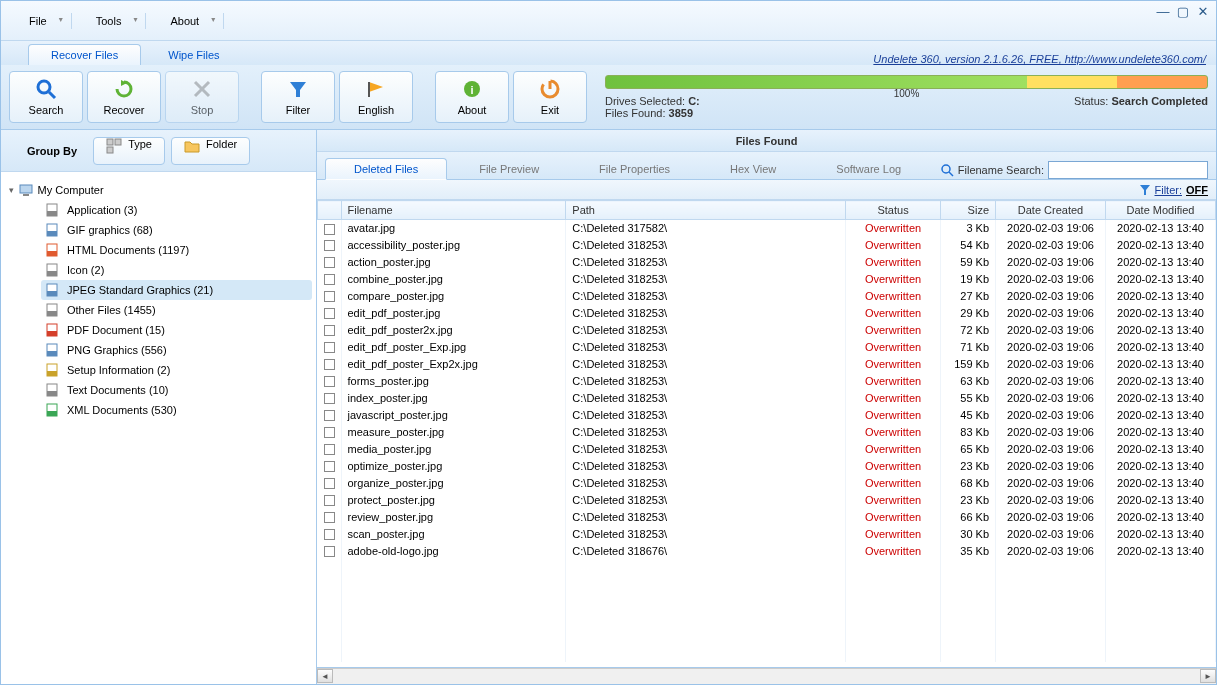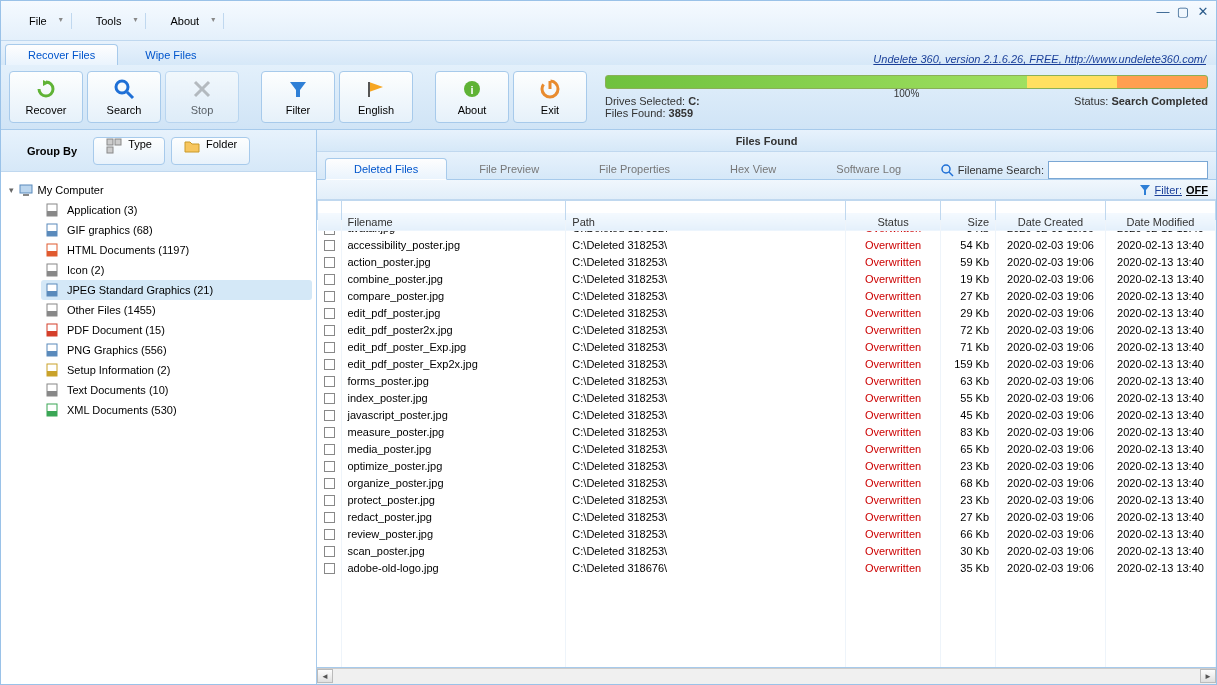--- a/index.html
+++ b/index.html
@@ -7,21 +7,21 @@
 
 .window { width: 100%; height: 100%; display: flex; flex-direction: column; border: 1px solid #9ac2e8; }
 
 .menubar { height: 40px; background: linear-gradient(#f5faff, #e4f0fb); display: flex; align-items: center; padding: 0 8px; border-bottom: 1px solid #c0d8ef; position: relative; }
 .menu-item { padding: 2px 20px 2px 20px; cursor: pointer; position: relative; }
 .menu-item::after { content: '▾'; font-size: 8px; color: #888; position: absolute; right: 4px; }
 .menu-divider { width: 1px; height: 16px; background: #c0d8ef; margin: 0 4px; }
 .window-controls { position: absolute; right: 4px; top: 2px; display: flex; gap: 2px; }
 .window-controls span { width: 18px; height: 16px; display: flex; align-items: center; justify-content: center; color: #2a5a8a; cursor: pointer; font-size: 13px; }
 
-.tabbar { height: 24px; background: linear-gradient(#e8f2fc, #d6e8f8); display: flex; align-items: flex-end; padding: 0 4px; position: relative; }
+.tabbar { height: 24px; background: linear-gradient(#e8f2fc, #d6e8f8); display: flex; align-items: flex-end; padding: 0 27px; position: relative; }
 .main-tab { padding: 4px 22px; background: linear-gradient(#fefefe, #eaf4fd); border: 1px solid #a7caeb; border-bottom: none; border-radius: 4px 4px 0 0; color: #0055cc; cursor: pointer; margin-right: 4px; }
 .main-tab.inactive { background: transparent; border-color: transparent; }
 .brand { position: absolute; right: 10px; color: #1a3f99; font-style: italic; text-decoration: underline; cursor: pointer; }
 
 .toolbar-area { background: linear-gradient(#e3f0fb, #d0e4f6); padding: 6px 8px; display: flex; gap: 8px; align-items: center; border-bottom: 1px solid #a7caeb; }
 .tb-group { display: flex; gap: 4px; }
 .tb-btn { width: 74px; height: 52px; background: linear-gradient(#fdfefe, #e6f1fa); border: 1px solid #a7caeb; border-radius: 4px; display: flex; flex-direction: column; align-items: center; justify-content: center; gap: 4px; cursor: pointer; }
 .tb-btn .icon { width: 22px; height: 22px; display: flex; align-items: center; justify-content: center; }
 .tb-btn.disabled { opacity: 0.6; }
 .tb-sep { width: 6px; }
@@ -58,21 +58,21 @@
 .subtab.active { background: linear-gradient(#fefefe,#eaf4fd); border: 1px solid #a7caeb; border-bottom: 1px solid #fefefe; color: #0055cc; margin-bottom: -1px; }
 .search-box { position: absolute; right: 8px; display: flex; align-items: center; gap: 4px; }
 .search-box label { color:#333;}
 .search-box input { width: 160px; height: 18px; border: 1px solid #7aa7d4; padding: 0 4px; }
 .filter-bar { height: 20px; background: linear-gradient(#f0f7fd,#e2eef9); display: flex; justify-content: flex-end; align-items: center; padding: 4px 8px; gap: 4px; border-bottom: 1px solid #c0d8ef;}
 .filter-bar .flabel { color: #1a3f99; text-decoration: underline; cursor: pointer; }
 .filter-bar .fstate { font-weight: bold; text-decoration: underline; cursor: pointer; }
 
 .grid-wrap { flex: 1; overflow: auto; border-bottom: 1px solid #a7caeb; position: relative; }
 .grid { width: 100%; border-collapse: collapse; }
-.grid th { background: linear-gradient(#f5faff,#e4f0fb); border: 1px solid #c0d8ef; padding: 3px 6px; text-align: left; font-weight: normal; color: #333; position: sticky; top: 12px; }
+.grid th { background: linear-gradient(#f5faff,#e4f0fb); border: 1px solid #c0d8ef; padding: 3px 6px; text-align: left; font-weight: normal; color: #333; position: sticky; top: 0; }
 .grid th.right, .grid td.right { text-align: right; }
 .grid th.center, .grid td.center { text-align: center; }
 .grid td { padding: 1px 6px; border-right: 1px solid #eef4fa; white-space: nowrap; height: 17px; }
 .grid tbody tr:nth-child(odd) td { background: #fff; }
 .grid tbody tr:nth-child(even) td { background: #fff; }
 .status-over { color: #cc0000; }
 .chk { width: 11px; height: 11px; border: 1px solid #888; display: inline-block; vertical-align: middle; background:#fff;}
 .hscroll { height: 16px; background: #f0f0f0; border-top: 1px solid #ccc; position: relative; }
 .hscroll .ar { position: absolute; width: 16px; height: 14px; top: 0; background: linear-gradient(#fdfdfd,#e0e0e0); border:1px solid #bbb; display:flex;align-items:center;justify-content:center; font-size:8px; color:#555;}
 .hscroll .ar.l { left: 0; }
@@ -103,34 +103,34 @@
     <div class="main-tab">Recover Files</div>
     <div class="main-tab inactive">Wipe Files</div>
     <a class="brand">Undelete 360, version 2.1.6.26, FREE, http://www.undelete360.com/</a>
   </div>
 
   <div class="toolbar-area">
     <div class="tb-group">
       <div class="tb-btn">
         <span class="icon">
             <svg width="22" height="22">
-              <path d="M11 4 A7 7 0 1 1 4 11" fill="none" stroke="#5fb336" stroke-width="3"></path>
-              <polygon points="8,2 14,5 8,8" fill="#5fb336"></polygon>
-            </svg>
-          </span>
-        <span>Recover</span>
+              <circle cx="9" cy="9" r="6" fill="none" stroke="#1e6fd6" stroke-width="3"></circle>
+              <line x1="14" y1="14" x2="20" y2="20" stroke="#1e6fd6" stroke-width="3"></line>
+            </svg>
+          </span>
+        <span>Search</span>
       </div>
       <div class="tb-btn">
         <span class="icon">
             <svg width="22" height="22">
-              <circle cx="9" cy="9" r="6" fill="none" stroke="#1e6fd6" stroke-width="3"></circle>
-              <line x1="14" y1="14" x2="20" y2="20" stroke="#1e6fd6" stroke-width="3"></line>
-            </svg>
-          </span>
-        <span>Search</span>
+              <path d="M11 4 A7 7 0 1 1 4 11" fill="none" stroke="#5fb336" stroke-width="3"></path>
+              <polygon points="8,2 14,5 8,8" fill="#5fb336"></polygon>
+            </svg>
+          </span>
+        <span>Recover</span>
       </div>
       <div class="tb-btn disabled">
         <span class="icon">
             <svg width="20" height="20">
               <line x1="3" y1="3" x2="17" y2="17" stroke="#999" stroke-width="3"></line>
               <line x1="17" y1="3" x2="3" y2="17" stroke="#999" stroke-width="3"></line>
             </svg>
           </span>
         <span>Stop</span>
       </div>
@@ -523,29 +523,20 @@
                 <td class="center"><span class="chk"></span></td>
                 <td>protect_poster.jpg</td>
                 <td>C:\Deleted 318253\</td>
                 <td class="center status-over">Overwritten</td>
                 <td class="right">23 Kb</td>
                 <td class="center">2020-02-03 19:06</td>
                 <td class="center">2020-02-13 13:40</td>
               </tr>
               <tr>
                 <td class="center"><span class="chk"></span></td>
-                <td>redact_poster.jpg</td>
-                <td>C:\Deleted 318253\</td>
-                <td class="center status-over">Overwritten</td>
-                <td class="right">27 Kb</td>
-                <td class="center">2020-02-03 19:06</td>
-                <td class="center">2020-02-13 13:40</td>
-              </tr>
-              <tr>
-                <td class="center"><span class="chk"></span></td>
                 <td>review_poster.jpg</td>
                 <td>C:\Deleted 318253\</td>
                 <td class="center status-over">Overwritten</td>
                 <td class="right">66 Kb</td>
                 <td class="center">2020-02-03 19:06</td>
                 <td class="center">2020-02-13 13:40</td>
               </tr>
               <tr>
                 <td class="center"><span class="chk"></span></td>
                 <td>scan_poster.jpg</td>

